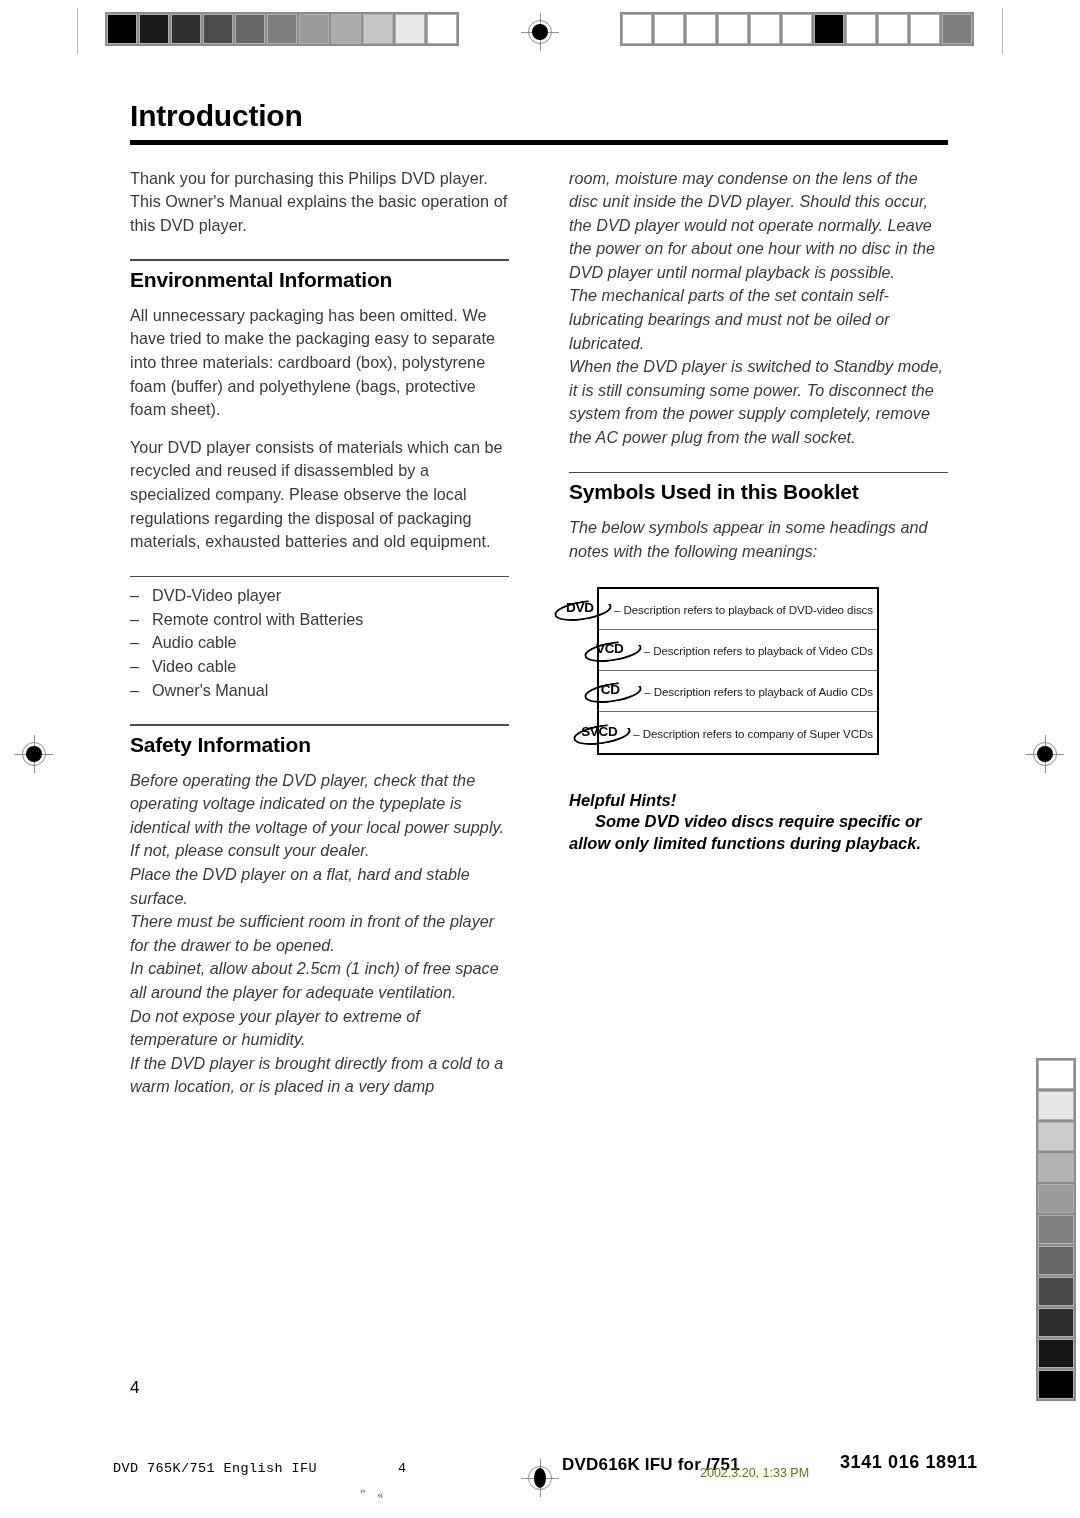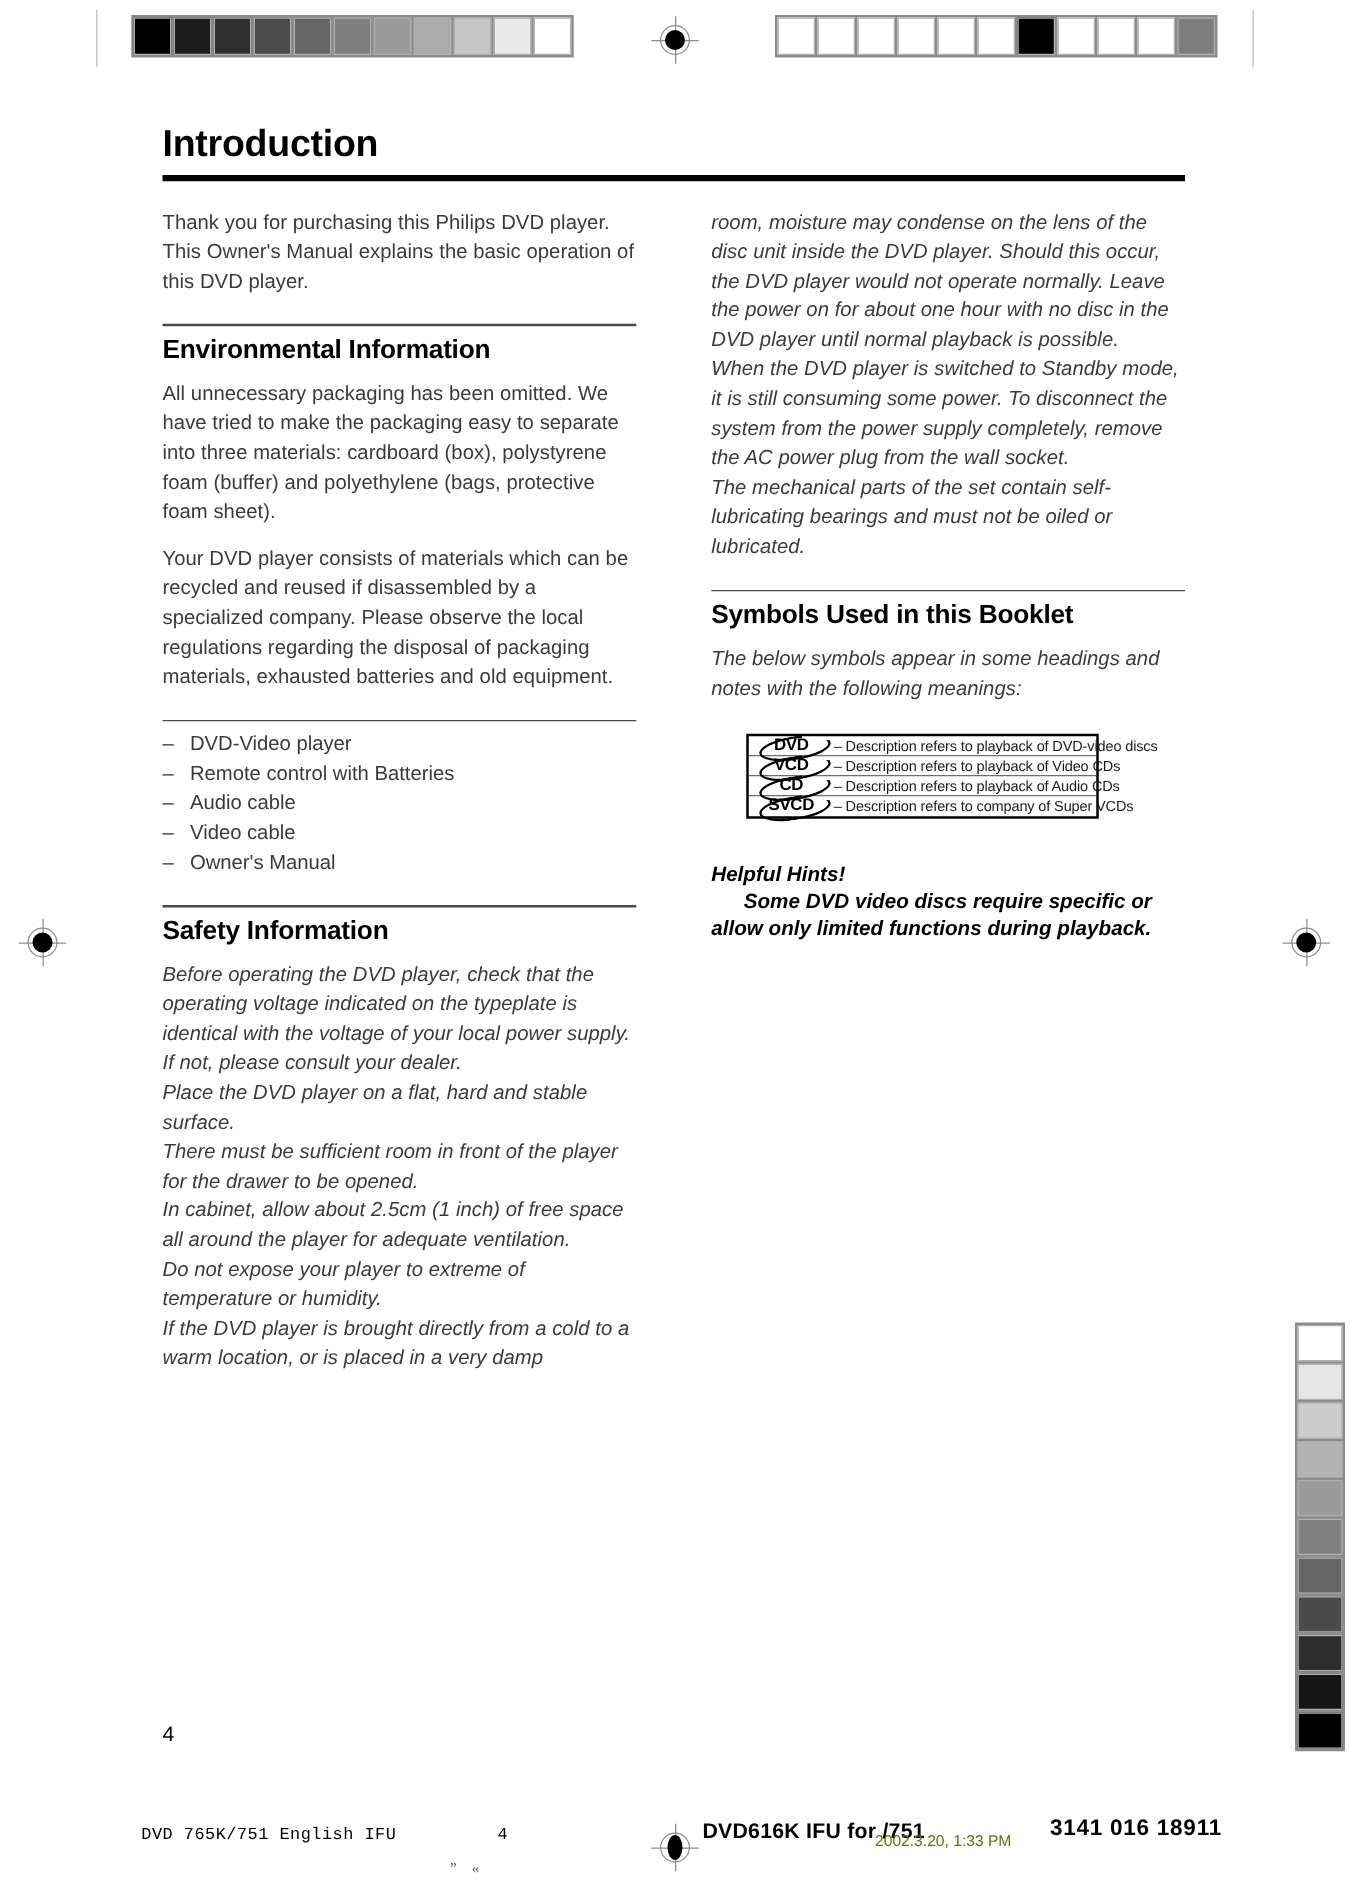--- a/index.html
+++ b/index.html
@@ -153,23 +153,24 @@
   
   .symbols-box {
     border: 2px solid #000;
     width: 282px;
     margin: 24px 0 0 28px;
     background: #fff;
   }
   .sym-row {
     display: flex;
     align-items: center;
-    height: 16px;
+    height: 41px;
     border-bottom: 1.5px solid #6e6e6e;
     padding: 2px 4px 0 6px;
+    justify-content: flex-end;
   }
   .sym-row:last-child { border-bottom: none; }
 
   .disc-icon {
     position: relative;
     width: 62px;
     height: 24px;
     flex: none;
   }
   .disc-icon .ellipse {
@@ -398,22 +399,22 @@
       <p class="body-text tight">There must be sufficient room in front of the player for the drawer to be opened.</p>
       <p class="body-text tight">In cabinet, allow about 2.5cm (1 inch) of free space all around the player for adequate ventilation.</p>
       <p class="body-text tight">Do not expose your player to extreme of temperature or humidity.</p>
       <p class="body-text tight">If the DVD player is brought directly from a cold to a warm location, or is placed in a very damp</p>
 
     </div>
 
     <div class="col">
 
       <p class="body-text tight">room, moisture may condense on the lens of the disc unit inside the DVD player. Should this occur, the DVD player would not operate normally. Leave the power on for about one hour with no disc in the DVD player until normal playback is possible.</p>
+      <p class="body-text tight">The mechanical parts of the set contain self-lubricating bearings and must not be oiled or lubricated.</p>
       <p class="body-text tight">When the DVD player is switched to Standby mode, it is still consuming some power. To disconnect the system from the power supply completely, remove the AC power plug from the wall socket.</p>
-      <p class="body-text tight">The mechanical parts of the set contain self-lubricating bearings and must not be oiled or lubricated.</p>
 
       <div class="sec-rule"></div>
       <h2 class="sec-head">Symbols Used in this Booklet</h2>
       <p class="body-text tight">The below symbols appear in some headings and notes with the following meanings:</p>
 
       <div class="symbols-box" id="symbols-box">
           <div class="sym-row">
             <span class="disc-icon">
               <span class="ellipse"></span>
               <span class="lbl">DVD</span>

